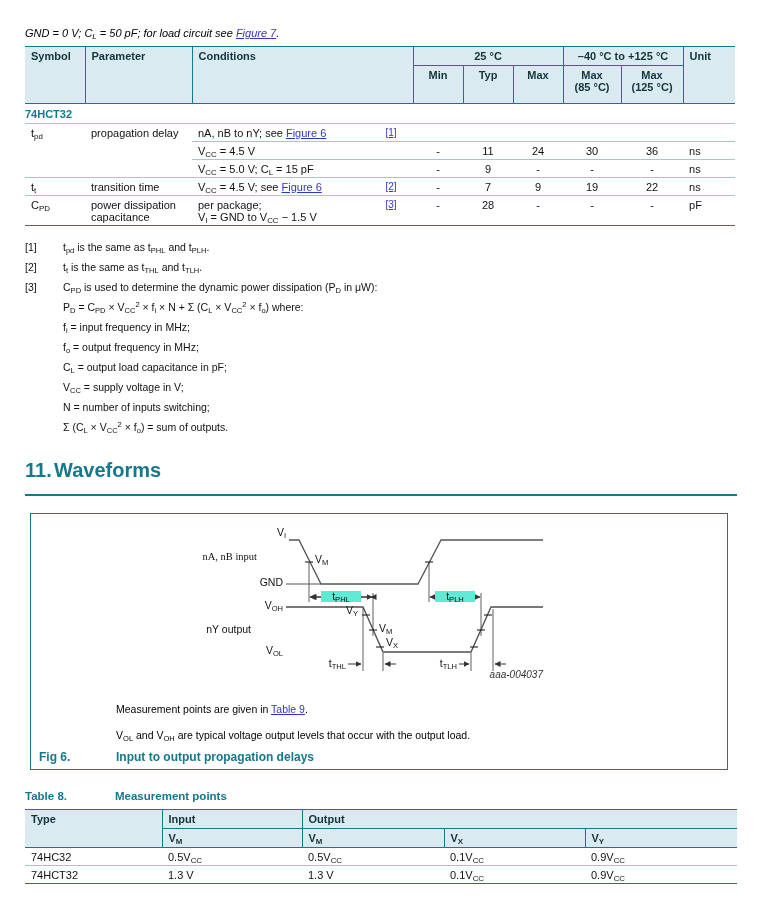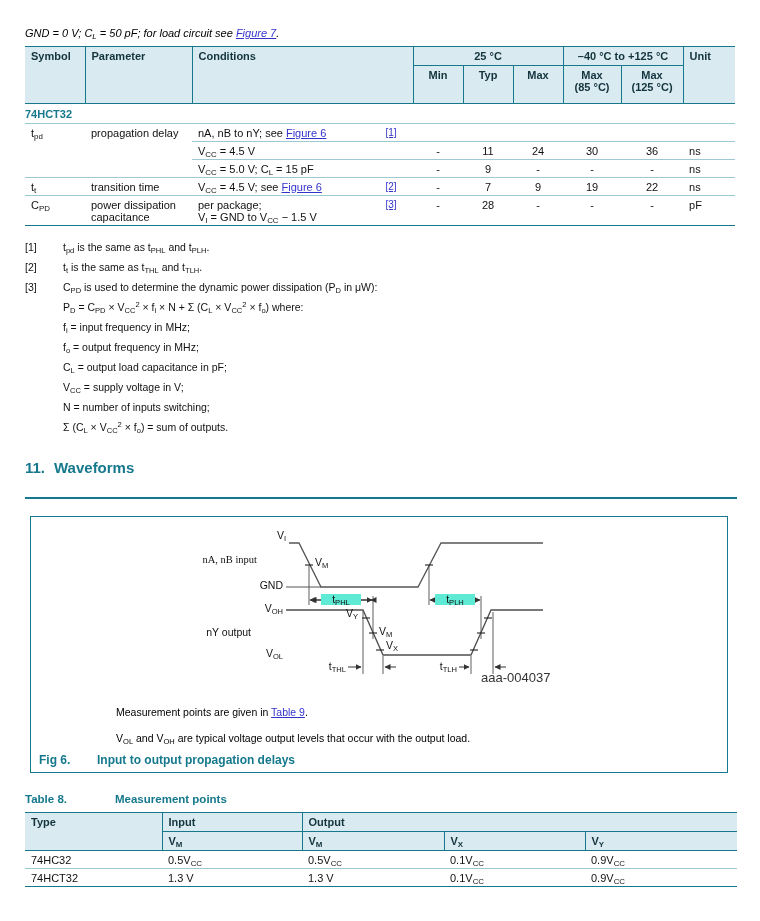--- a/index.html
+++ b/index.html
@@ -46,36 +46,36 @@
   tr.sep-part td.nb{border-bottom:none;}
 
   
   .footnotes{margin-top:14px;font-size:10.5px;}
   .fn-row{display:flex;margin-bottom:5px;line-height:15px;}
   .fn-marker{width:38px;flex:none;}
   .fn-sub{margin-left:38px;line-height:15px;margin-bottom:5px;}
 
   
   .section-heading{
-    display:flex;margin-top:24px;color:var(--teal);font-weight:bold;font-size:15px;
-    border-bottom:2.5px solid var(--teal);padding-bottom:21px;width:712px;
+    display:flex;margin-top:24px;color:var(--teal);font-weight:bold;font-size:20px;
+    border-bottom:2.5px solid var(--teal);padding-bottom:12px;width:712px;
   }
   .section-heading .num{width:29px;flex:none;}
 
   
   .figure-box{margin-top:17px;margin-left:5px;width:698px;border:1px solid var(--teal);padding-bottom:5px;background:#fff;}
   .wave-area{position:relative;width:696px;height:175px;}
   .wave-area svg{position:absolute;left:0;top:0;}
   .wlbl{position:absolute;font-size:10.5px;color:#111;white-space:nowrap;line-height:11px;}
   .wlbl.r{text-align:right;}
   .wlbl.c{text-align:center;background:#5eead4;padding:0 2px;}
-  .figid{font-size:13px;color:#333;}
+  .figid{font-style:italic;font-size:10px;color:#333;}
   .fig-note{margin-left:85px;font-size:10.5px;margin-top:14px;color:#000;}
   .fig-caption{display:flex;margin-top:9px;color:var(--teal);font-weight:bold;font-size:12px;}
-  .fig-caption .lbl{width:58px;flex:none;margin-left:8px;}
+  .fig-caption .lbl{width:77px;flex:none;margin-left:8px;}
 </style>
 </head>
 <body>
 
 <div class="page">
 
   <div class="tbl-subtitle">GND = 0 V; C<sub>L</sub> = 50 pF; for load circuit see <span class="doclink">Figure 7</span>.</div>
 
   <table class="t7">
     <colgroup>

